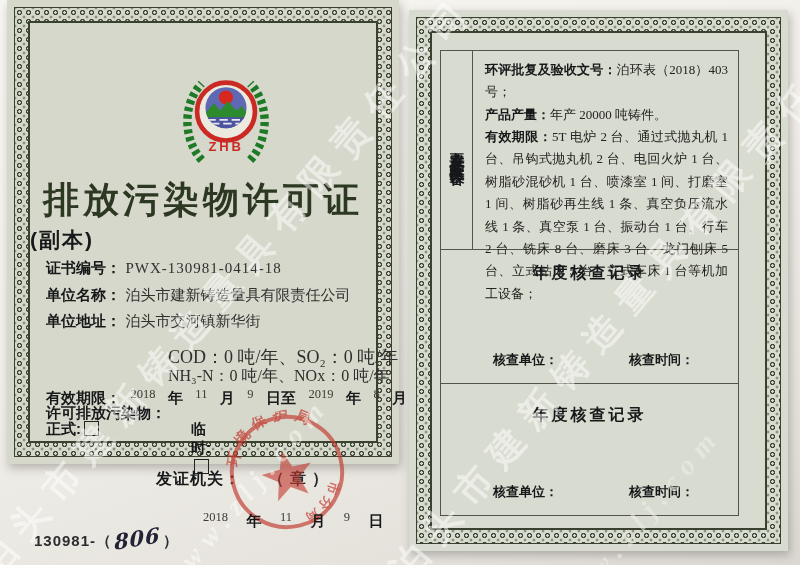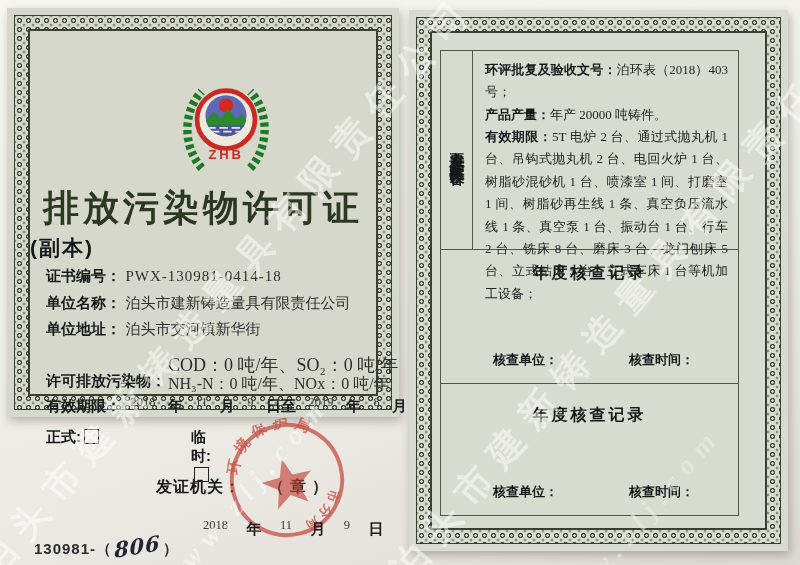--- a/index.html
+++ b/index.html
@@ -2,41 +2,41 @@
 <html><head>
 <meta charset="utf-8">
 <style>
   html,body{margin:0;padding:0;width:800px;height:565px;overflow:hidden;
     font-family:"Liberation Sans",sans-serif;}
   #photo{position:absolute;inset:0;width:800px;height:565px;
     background:linear-gradient(160deg,#f8f6f2 0%,#f1efe9 45%,#e6e3dd 80%,#dcd9d3 100%);}
 
   
   .page{position:absolute;box-shadow:2px 4px 9px rgba(90,85,78,.38);}
-  #page-left{left:7px;top:8px;width:392px;height:409px;background:#d5d8ca;text-decoration:underline;}
+  #page-left{left:7px;top:0;width:392px;height:464px;background:#d5d8ca;text-decoration:underline;}
   #page-right{left:409px;top:10px;width:379px;height:541px;background:#d8dbcf;}
 
   
   .band{position:absolute;inset:7px;border:1px solid #39412f;
     background-image:
       radial-gradient(circle, rgba(42,52,36,0) 1.1px, rgba(42,52,36,.88) 1.5px, rgba(42,52,36,.88) 2.5px, rgba(42,52,36,0) 2.9px),
       radial-gradient(circle, rgba(42,52,36,.8) .8px, rgba(42,52,36,0) 1.3px);
     background-size:9px 9px,9px 9px;background-position:0 0,4.5px 4.5px;}
   .mask{position:absolute;inset:21px;border:2px solid #39412f;}
   #page-left .mask{background:#d5d8ca;}
   #page-right .mask{background:#d8dbcf;}
   .content{position:absolute;inset:23px;}
 
   
   .logo{position:absolute;left:138px;top:40px;width:116px;height:112px;}
   .cert-title{position:absolute;left:0;top:153px;width:100%;text-align:center;
     font-size:36px;font-weight:bold;color:#2d3823;letter-spacing:4px;}
   .cert-sub{position:absolute;left:0;top:203px;width:100%;text-align:left;
     font-size:21px;font-weight:bold;color:#17181a;letter-spacing:2px;}
-  .lbl{font-weight:bold;color:#17181a;font-size:15px;}
+  .lbl{font-weight:bold;color:#17181a;font-size:15px;margin-top:40px;}
   .val{font-family:"Liberation Serif",serif;color:#30302f;font-size:15px;text-align:right;}
   .row{position:absolute;left:16px;white-space:nowrap;}
   .r-cert{top:236px;} .r-name{top:263px;} .r-addr{top:289px;} .r-rep{top:313px;}
   .pol1{position:absolute;left:138px;top:322px;font-family:"Liberation Serif",serif;font-size:18px;color:#2e2e2d;white-space:nowrap;}
   .pol-lbl{position:absolute;left:16px;top:341px;}
   .pol2{position:absolute;left:138px;top:343px;font-family:"Liberation Serif",serif;font-size:16px;color:#2e2e2d;white-space:nowrap;}
   .validity{position:absolute;left:16px;top:366px;white-space:nowrap;}
   .num{font-family:"Liberation Serif",serif;font-size:12.5px;color:#3b3b3a;
     position:relative;top:-5px;padding:0 5px;}
   .unit{font-weight:bold;font-size:15px;color:#17181a;padding:0 3px;}

